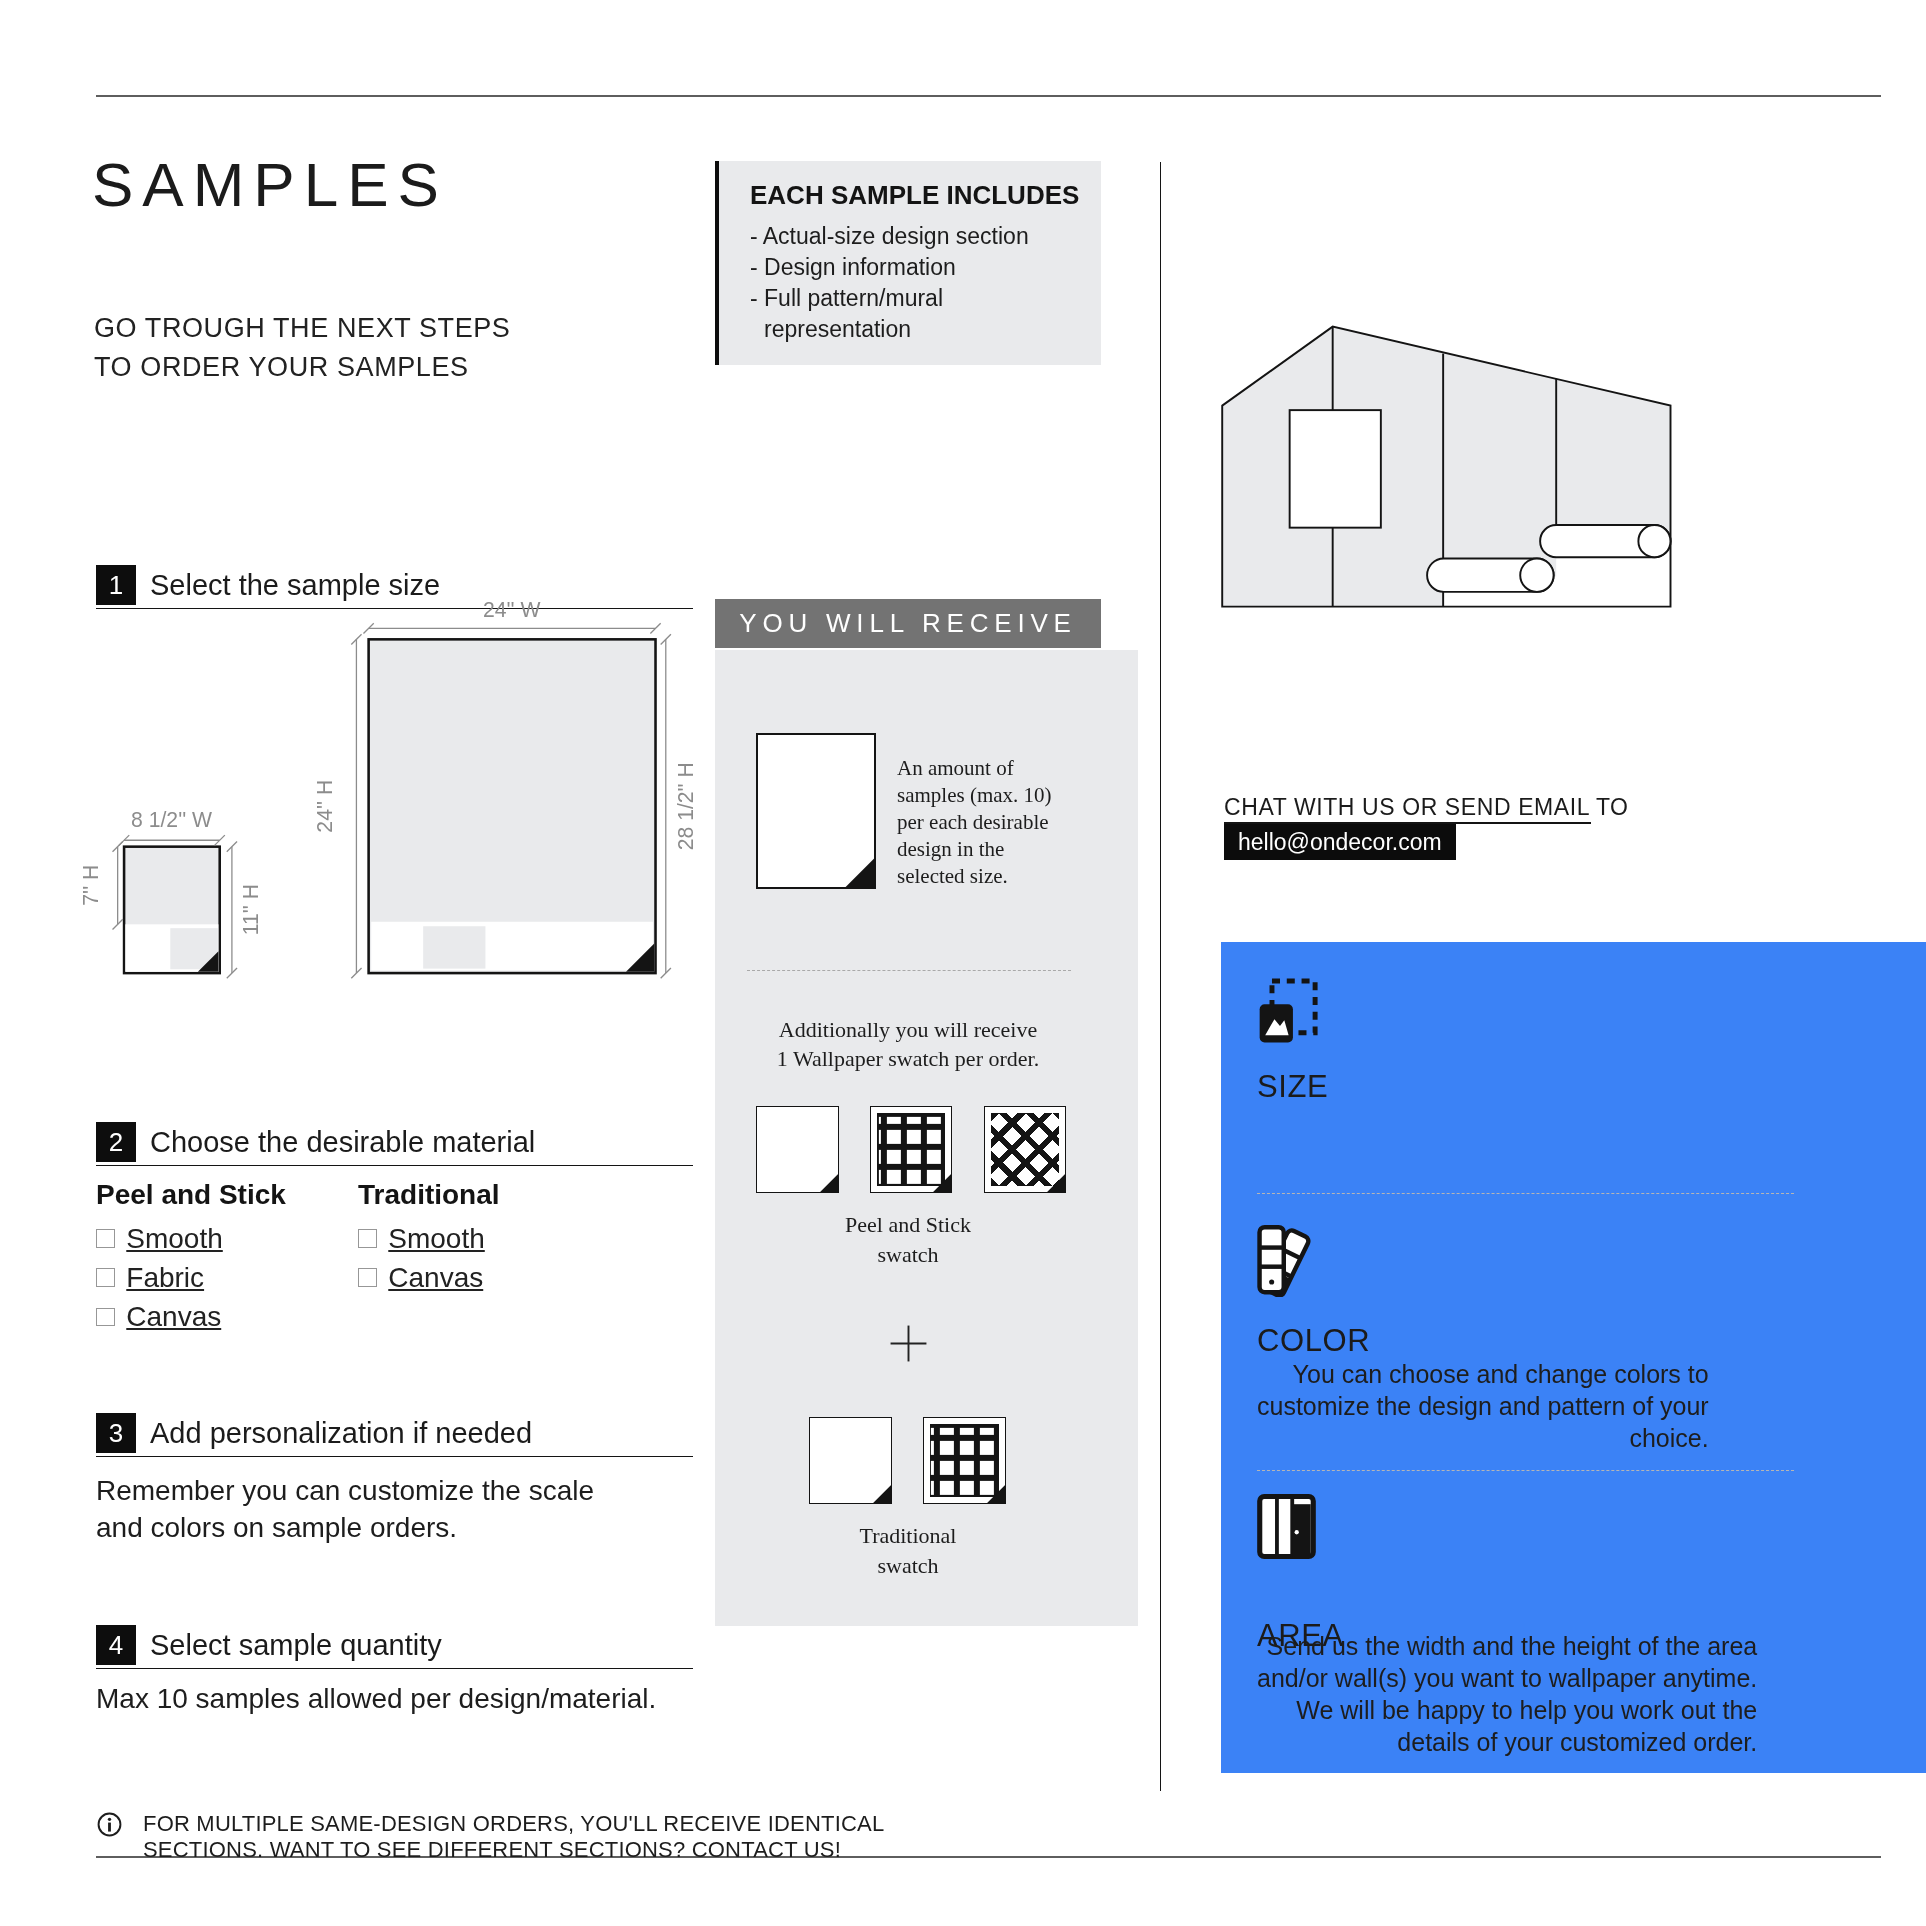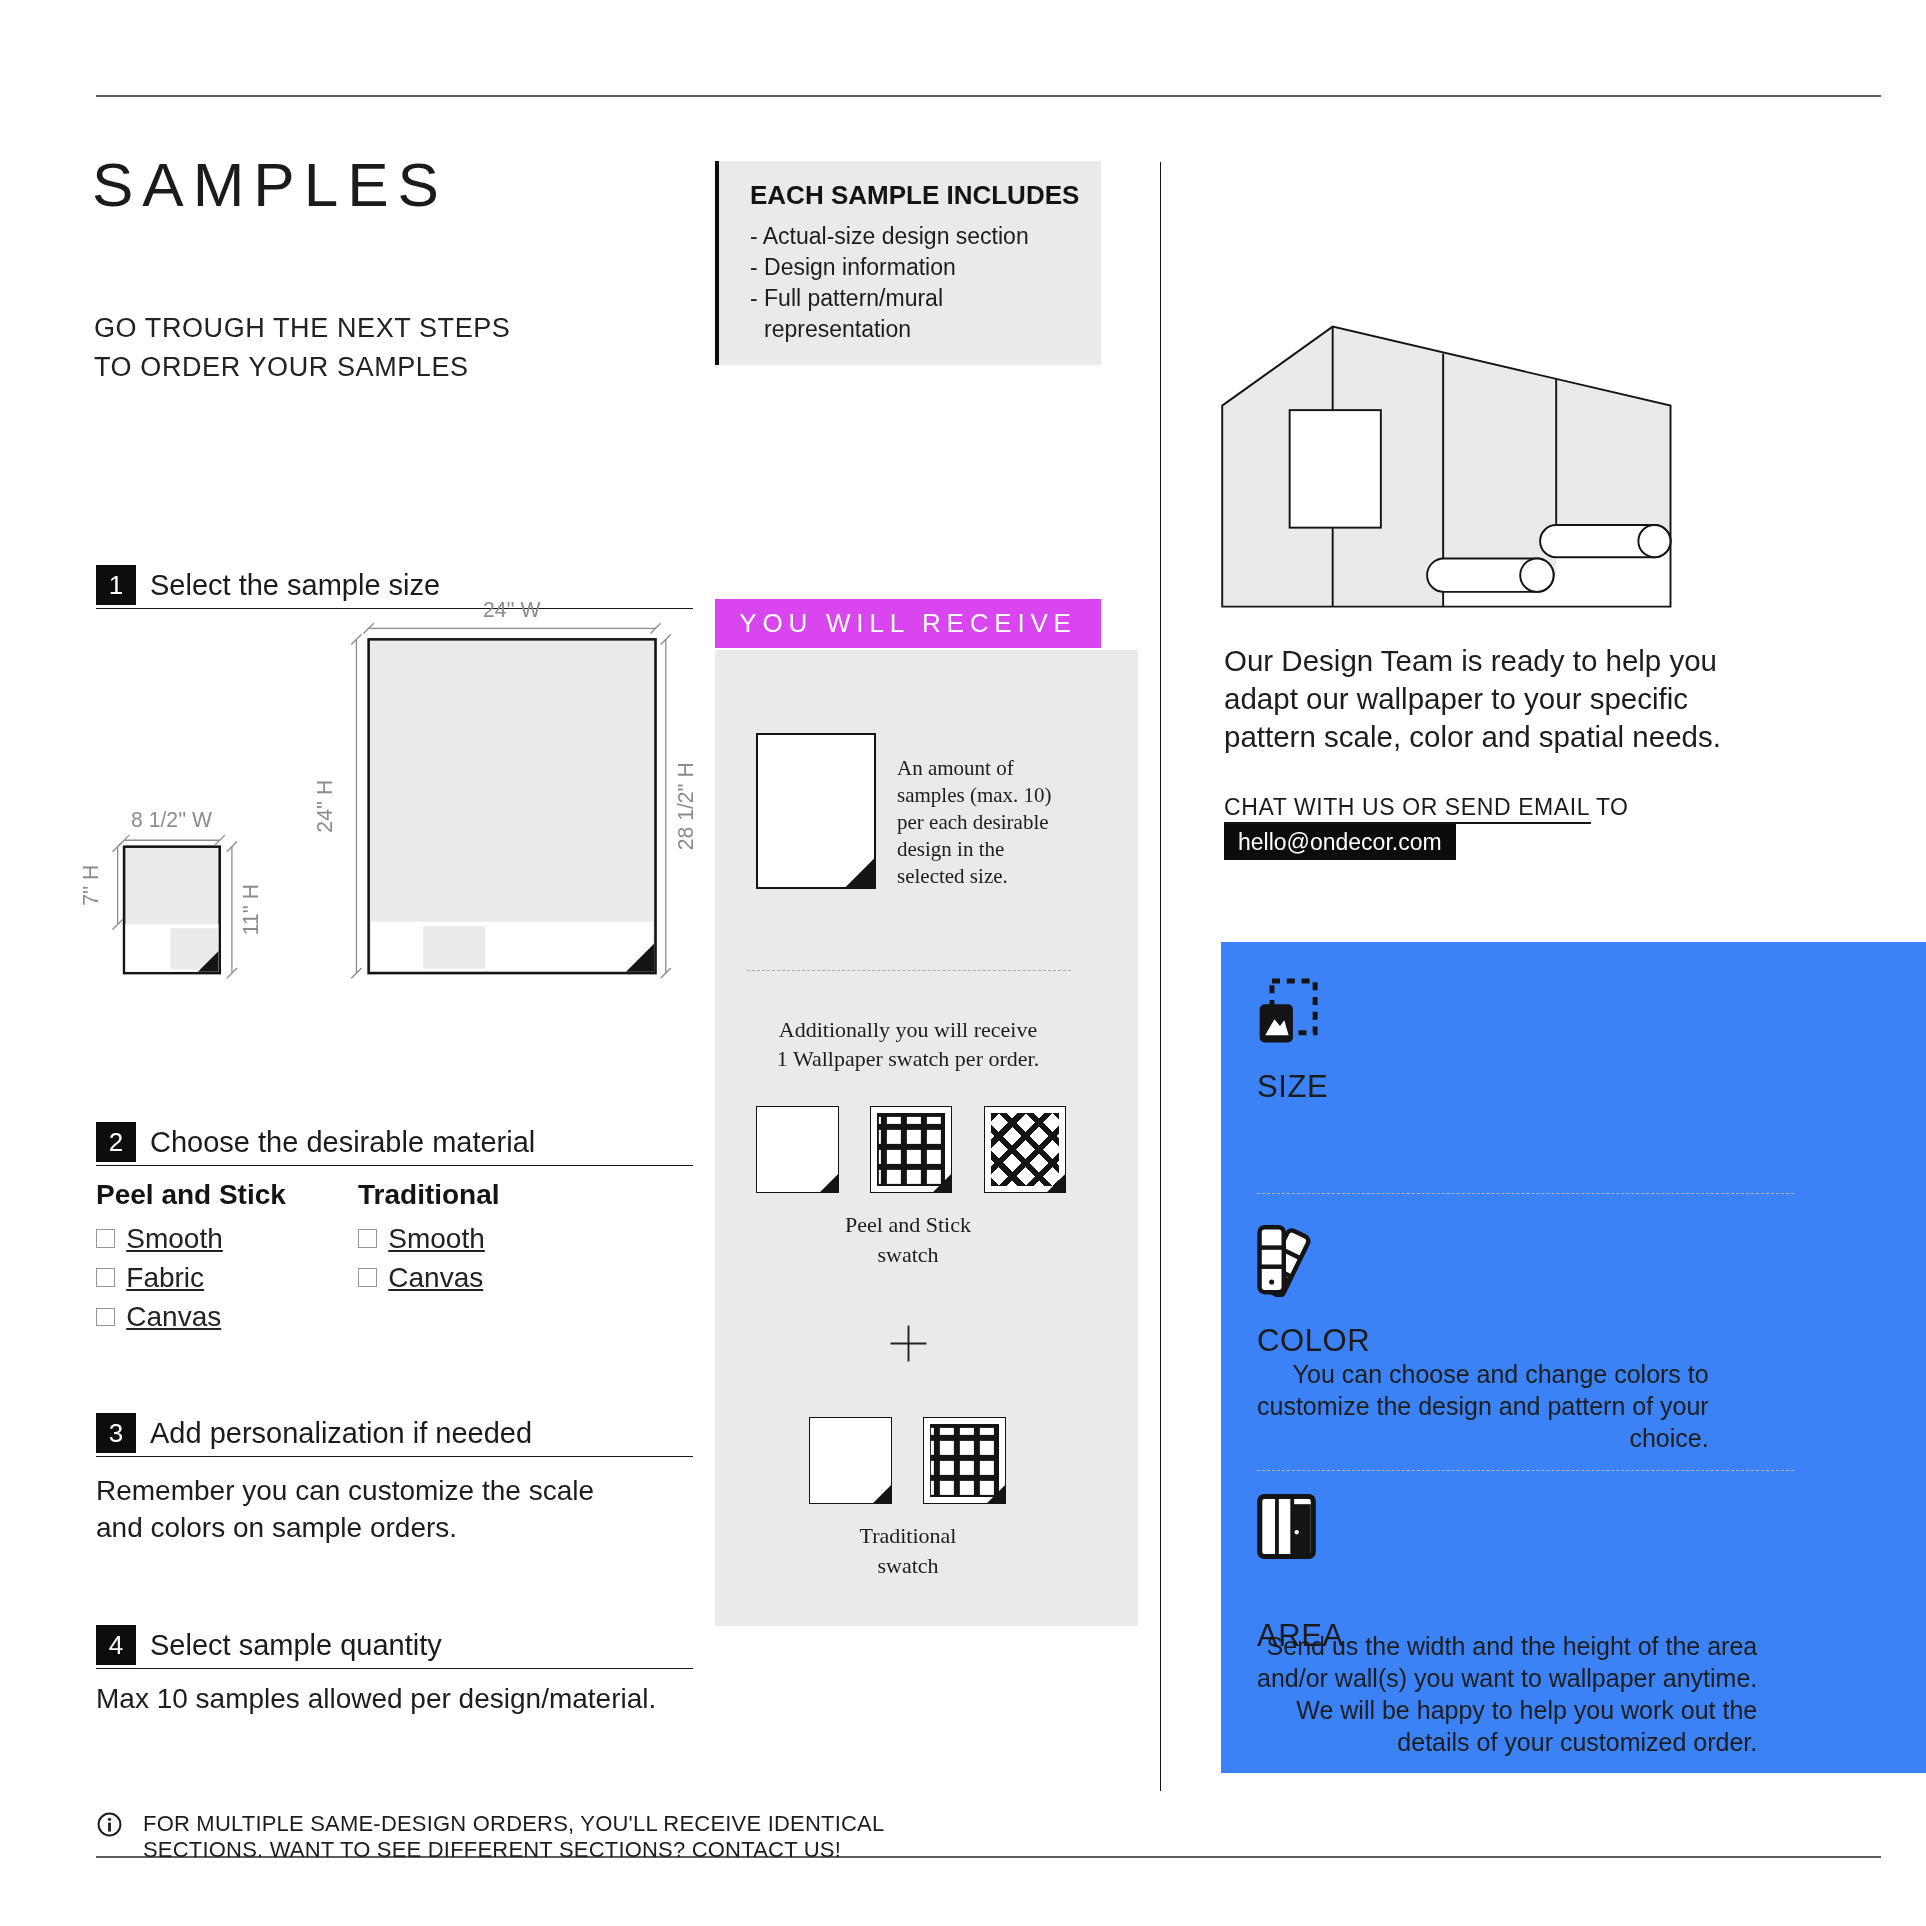--- a/index.html
+++ b/index.html
@@ -23,21 +23,21 @@
   .matcol{position:absolute;top:1179px;}
   .matcol .mh{font-size:28px;font-weight:700;margin-bottom:14px;}
   .optrow{display:flex;align-items:center;margin-bottom:12.2px;height:27px;}
   .cbx{display:inline-block;width:16.7px;height:16.7px;border:1.9px solid #979797;margin-right:11.6px;background:#fff;}
   .optlbl{font-size:28px;color:#222;text-decoration:underline;}
   .para{font-size:28px;line-height:37px;color:#1d1d1d;white-space:pre-line;}
   
   .footer{left:96px;top:1811px;display:flex;gap:20px;align-items:flex-start;}
   .fnote{font-size:22px;line-height:26px;letter-spacing:0.2px;color:#1d1d1d;}
   
-  .ywr-bar{left:715px;top:599px;width:386px;height:49px;background:#d946ef;color:#fff;display:flex;align-items:center;justify-content:center;font-size:26px;letter-spacing:5.8px;white-space:nowrap;}
+  .ywr-bar{left:715px;top:599px;width:386px;height:49px;background:#737373;color:#fff;display:flex;align-items:center;justify-content:center;font-size:26px;letter-spacing:5.8px;white-space:nowrap;}
   .mid-panel{left:715px;top:650px;width:423px;height:976px;background:#e9eaec;font-family:Liberation Serif, serif;}
   .page-icon{position:absolute;left:41px;top:83px;width:120px;height:156px;background:#fff;border:2.6px solid #141414;box-sizing:border-box;}
   .corner{position:absolute;right:-0.6px;bottom:-0.6px;background:#141414;clip-path:polygon(100% 0,100% 100%,0 100%);}
   .mid-text{position:absolute;left:182px;top:105px;width:199px;font-size:21px;line-height:27px;color:#1d1d1d;white-space:pre-line;}
   .dashed{position:absolute;border-top:1.3px dashed #a9a9a9;}
   .centered-line{position:absolute;left:0;width:386px;text-align:center;font-size:22px;color:#1d1d1d;}
   .swatch{position:absolute;width:83px;height:87px;background:#fff;border:1.9px solid #141414;box-sizing:border-box;}
   .pat{position:absolute;left:6.4px;top:6.4px;right:6.4px;bottom:6.4px;}
   .pat-grid{background-image:repeating-linear-gradient(90deg,#141414 0 5.8px,transparent 5.8px 20px),repeating-linear-gradient(0deg,#141414 0 5.8px,transparent 5.8px 20px);background-position:3.9px 3.9px;}
   .pat-cross{background-image:repeating-linear-gradient(45deg,#141414 0 5.8px,transparent 5.8px 19px),repeating-linear-gradient(135deg,#141414 0 5.8px,transparent 5.8px 19px);}
@@ -233,23 +233,20 @@
     <line x1="349" y1="49" x2="349" y2="443" stroke="#141414" stroke-width="3"></line>
     <line x1="525" y1="88" x2="525" y2="356" stroke="#141414" stroke-width="3"></line>
     <polygon points="5,130 177,7 703,130 703,443 5,443" fill="none" stroke="#141414" stroke-width="3"></polygon>
     <rect x="110" y="137" width="142" height="183" fill="#ffffff" stroke="#141414" stroke-width="3"></rect>
     <rect x="500" y="316" width="203" height="50" rx="25" fill="#ffffff" stroke="#141414" stroke-width="3"></rect>
     <circle cx="678" cy="341" r="25" fill="#ffffff" stroke="#141414" stroke-width="3"></circle>
     <rect x="324" y="368" width="197" height="52" rx="26" fill="#ffffff" stroke="#141414" stroke-width="3"></rect>
     <circle cx="495" cy="394" r="26" fill="#ffffff" stroke="#141414" stroke-width="3"></circle>
   </svg>
 
-  <div class="abs intro" style="left:1224px;top:642px;">Our Design Team is ready to help you
-adapt our wallpaper to your specific
-pattern scale, color and spatial needs.</div>
 
   <div class="abs chat" style="left:1224px;top:794px;">CHAT WITH US OR SEND EMAIL TO</div>
   <div class="chat-underline"></div>
   <div class="email-chip">hello@ondecor.com</div>
 
   <div class="abs feat-panel">
 
     <svg style="position:absolute;left:36px;top:34px;" width="62" height="69" viewBox="0 0 100 112">
       <rect x="24" y="8" width="70" height="84" fill="none" stroke="#141414" stroke-width="8" stroke-dasharray="13 11"></rect>
       <rect x="4" y="46" width="54" height="62" rx="8" fill="#141414"></rect>

